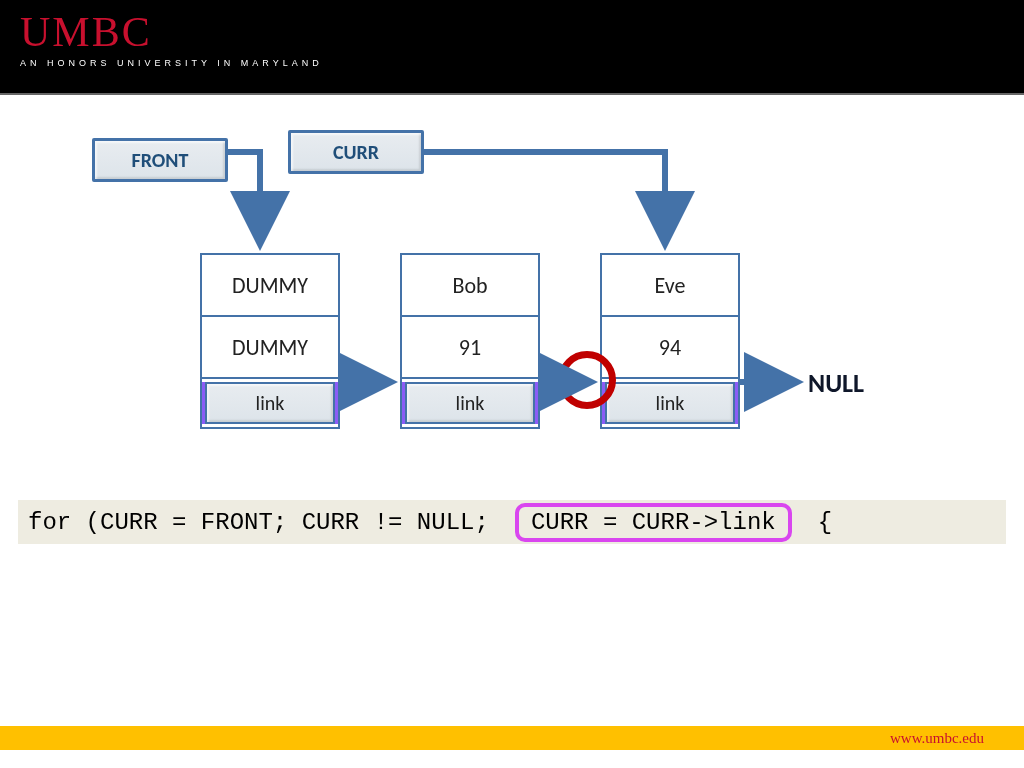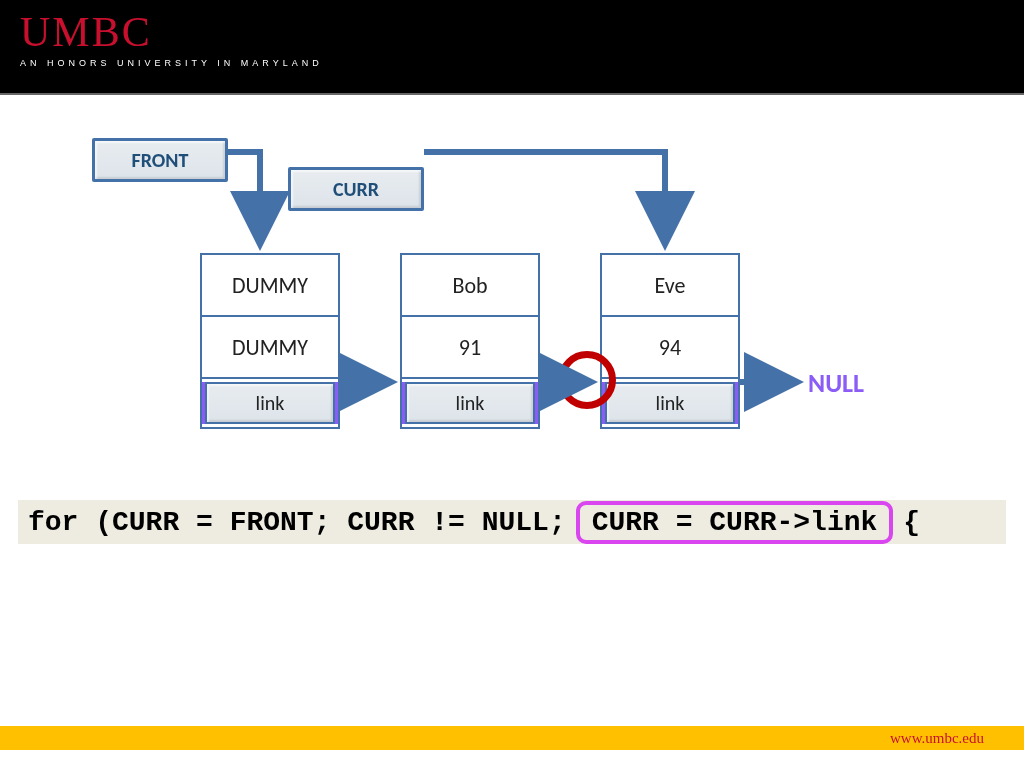--- a/index.html
+++ b/index.html
@@ -86,44 +86,45 @@
     font-size: 20px;
     color: #222;
     background: linear-gradient(#e8ecf0, #dde4ea);
     border: 2px solid #4472a8;
     margin: 3px;
     box-shadow: inset 2px 2px 2px rgba(255,255,255,0.6), inset -2px -2px 2px rgba(0,0,0,0.1);
   }
   .link-cell-wrap { background: #8b5cf6; }
   .null-label {
     position: absolute;
-    color: #8b5cf6;
+    color: #0f172a;
     font-weight: 700;
     font-size: 26px;
   }
   .red-circle {
     position: absolute;
     width: 58px;
     height: 58px;
     border: 7px solid #c00000;
     border-radius: 50%;
   }
   .code-bar {
     position: absolute;
     left: 18px;
     right: 18px;
     height: 44px;
     background: #eeece1;
     display: flex;
     align-items: center;
     padding-left: 10px;
     font-family: 'Courier New', monospace;
-    font-size: 28px;
-    font-weight: 700;
+    font-size: 24px;
+    font-weight: 400;
     color: #000;
+    gap: 16px;
   }
   .code-highlight {
     border: 4px solid #d946ef;
     border-radius: 10px;
     padding: 2px 12px;
     margin: 0 10px;
   }
   .footer {
     position: absolute;
     bottom: 18px;
@@ -155,21 +156,21 @@
     <div class="logo-main">UMBC</div>
     <div class="logo-sub">AN HONORS UNIVERSITY IN MARYLAND</div>
   </div>
 </div>
 
 <div class="stage">
 
   <div class="ptr-box" style="left:92px; top:35px;margin-top:8px;">
     <span>FRONT</span>
   </div>
-  <div class="ptr-box" style="left:288px; top:35px;margin-top:37px;">
+  <div class="ptr-box" style="left:288px; top:35px;">
     <span>CURR</span>
   </div>
 
   <div class="node" style="left:200px; top:158px;">
     <div class="node-cell">DUMMY</div>
     <div class="node-cell">DUMMY</div>
     <div class="link-cell-wrap">
       <div class="node-link">link</div>
     </div>
   </div>

